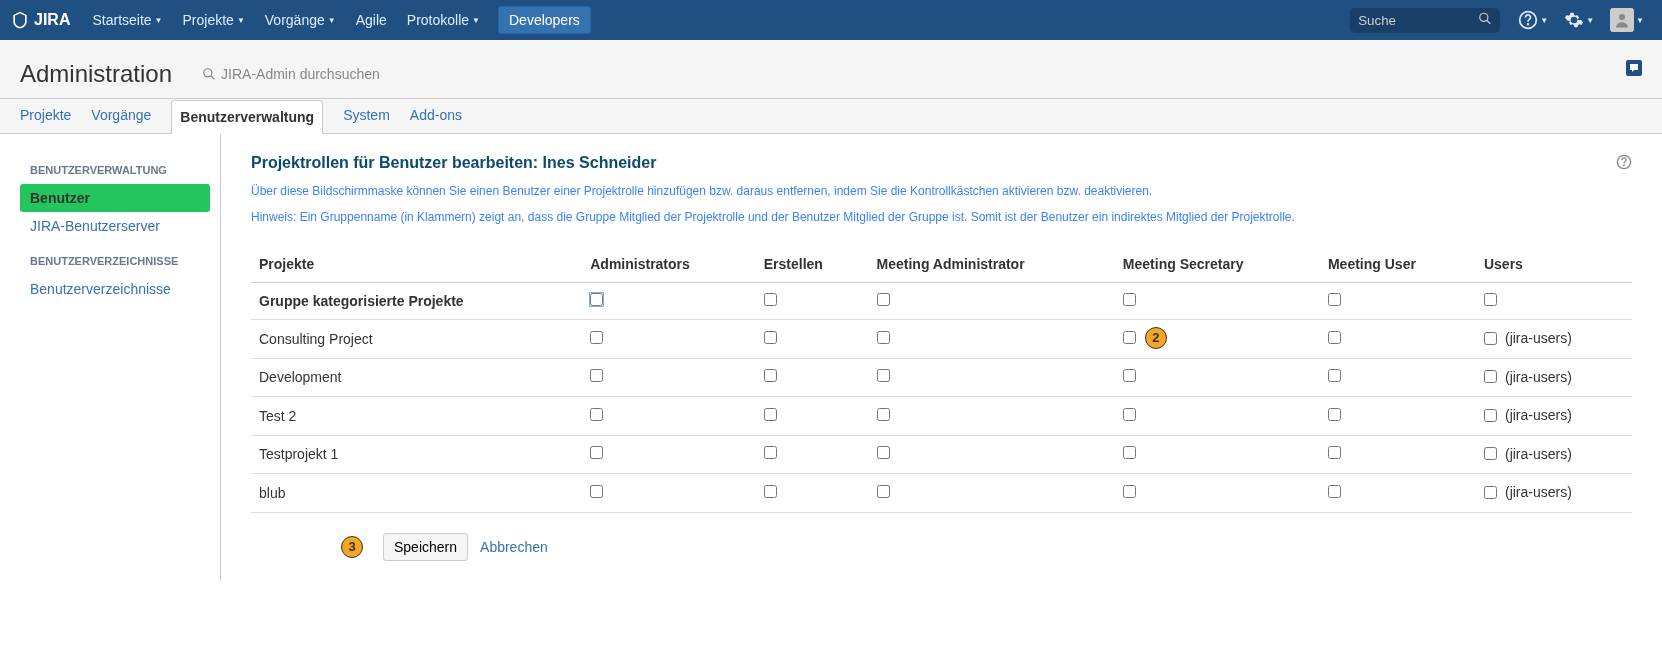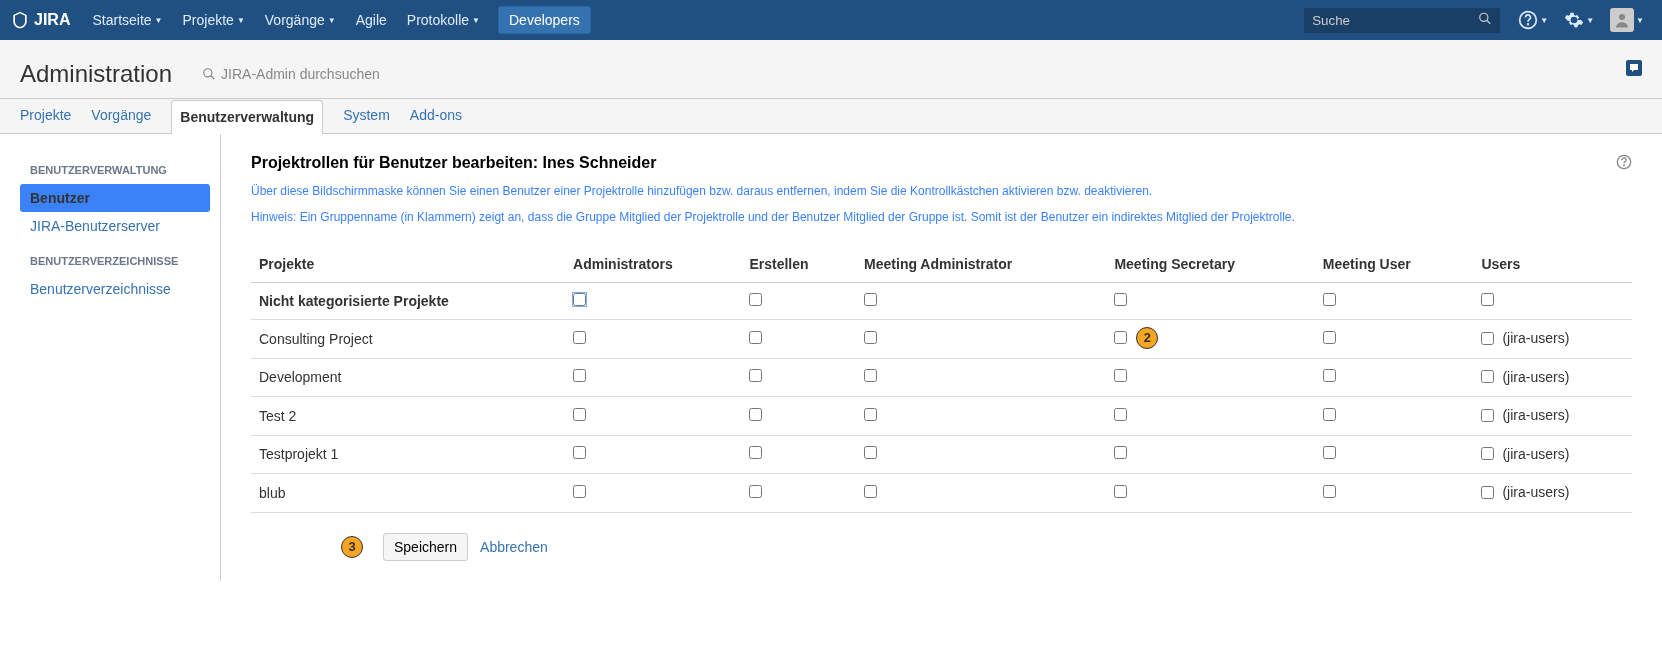--- a/index.html
+++ b/index.html
@@ -5,21 +5,21 @@
 * { margin: 0; padding: 0; box-sizing: border-box; }
 body { font-family: Arial, sans-serif; font-size: 14px; color: #333; background: #fff; }
 
 
 .top-nav { background: #205081; height: 40px; display: flex; align-items: center; padding: 0 10px; color: #fff; }
 .logo { display: flex; align-items: center; gap: 4px; font-size: 16px; font-weight: bold; margin-right: 12px; }
 .logo svg { width: 20px; height: 20px; }
 .nav-item { color: #deebff; padding: 0 10px; height: 40px; display: flex; align-items: center; cursor: pointer; gap: 3px; font-size: 14px; justify-content: space-between; }
 .create-btn { background: #3572b0; color: #fff; border: 1px solid #2a67a5; border-radius: 3px; padding: 5px 10px; cursor: pointer; margin-left: 8px; font-size: 14px; }
 .nav-spacer { flex: 1; }
-.search-box { background: #1a3f66; border: none; border-radius: 0; color: #fff; padding: 5px 30px 5px 8px; width: 196px; position: relative; }
+.search-box { background: #1a3f66; border: none; border-radius: 5px; color: #fff; padding: 5px 30px 5px 8px; width: 150px; position: relative; }
 .search-wrap { position: relative; margin-right: 10px; }
 .search-wrap .sicon { position: absolute; right: 8px; top: 50%; transform: translateY(-50%); color: #ccc; }
 .search-box::placeholder { color: #ccc; }
 .nav-icon { color: #deebff; padding: 0 8px; cursor: pointer; font-size: 18px; display: flex; align-items: center; }
 .avatar { width: 24px; height: 24px; background: #ccc; border-radius: 3px; display: flex; align-items: center; justify-content: center; }
 
 
 .admin-header { background: #f5f5f5; border-bottom: 1px solid #ccc; padding: 20px 20px 10px 20px; display: flex; align-items: center; position: relative; }
 .admin-title { font-size: 24px; color: #333; font-weight: normal; margin-right: 30px; }
 .admin-search { color: #888; font-size: 14px; display: flex; align-items: center; gap: 5px; }
@@ -29,24 +29,24 @@
 .admin-tabs { background: #f5f5f5; border-bottom: 1px solid #ccc; padding: 0 20px; display: flex; gap: 20px; }
 .tab { padding: 8px 0; color: #3572b0; cursor: pointer; font-size: 14px; }
 .tab.active { color: #333; font-weight: bold; border-bottom: 2px solid #fff; position: relative; top: 1px; background: #fff; padding-left: 8px; padding-right: 8px; border-left: 1px solid #ccc; border-right: 1px solid #ccc; border-top: 1px solid #ccc; border-radius: 3px 3px 0 0; margin-bottom: -1px; }
 
 
 .layout { display: flex; }
 .sidebar { width: 220px; padding: 20px 10px 20px 20px; }
 .sidebar-heading { font-size: 11px; color: #6b778c; font-weight: bold; text-transform: uppercase; margin: 15px 0 8px 10px; }
 .sidebar-heading:first-child { margin-top: 10px; }
 .sidebar-item { padding: 6px 10px; color: #3572b0; cursor: pointer; font-size: 14px; }
-.sidebar-item.active { color: #333; font-weight: bold; background: #3b82f6; border-radius: 3px; }
+.sidebar-item.active { color: #333; font-weight: bold; background: #22c55e; border-radius: 3px; }
 
 .main { flex: 1; padding: 20px 30px 20px 30px; border-left: 1px solid #ccc; position: relative; }
-.page-title { font-size: 16px; font-weight: bold; color: #000000; margin-bottom: 10px; }
+.page-title { font-size: 16px; font-weight: bold; color: #0c4a6e; margin-bottom: 10px; }
 .help-icon { position: absolute; right: 30px; top: 20px; color: #888; cursor: pointer; }
 .desc { color: #3b82f6; font-size: 12px; line-height: 1.5; margin-bottom: 8px; }
 
 
 table { width: 100%; border-collapse: collapse; margin-top: 20px; }
 th { text-align: left; font-weight: bold; color: #333; padding: 10px 8px; border-bottom: 1px solid #ccc; vertical-align: top; font-size: 14px; }
 td { padding: 10px 8px; border-bottom: 1px solid #ddd; font-size: 14px; vertical-align: middle; }
 tr.cat-row td { font-weight: bold; }
 .cb { width: 13px; height: 13px; }
 .extra { color: #333; margin-left: 4px; }
@@ -180,21 +180,21 @@
           <th>Administrators</th>
           <th>Erstellen</th>
           <th>Meeting Administrator</th>
           <th>Meeting Secretary</th>
           <th>Meeting User</th>
           <th>Users</th>
         </tr>
       </thead>
       <tbody id="tbody">
       <tr class="cat-row">
-            <td>Nicht kategorisierte Projekte</td>
+            <td>Gruppe kategorisierte Projekte</td>
             <td><input type="checkbox" class="cb" style="outline: rgb(122, 178, 232) solid 1px;"></td>
             <td><input type="checkbox" class="cb" style=""></td>
             <td><input type="checkbox" class="cb" style=""></td>
             <td><input type="checkbox" class="cb" style=""></td>
             <td><input type="checkbox" class="cb" style=""></td>
             <td><input type="checkbox" class="cb" style=""></td>
           </tr>
           <tr>
             <td>Consulting Project</td>
             <td><span class="cell-inner">

